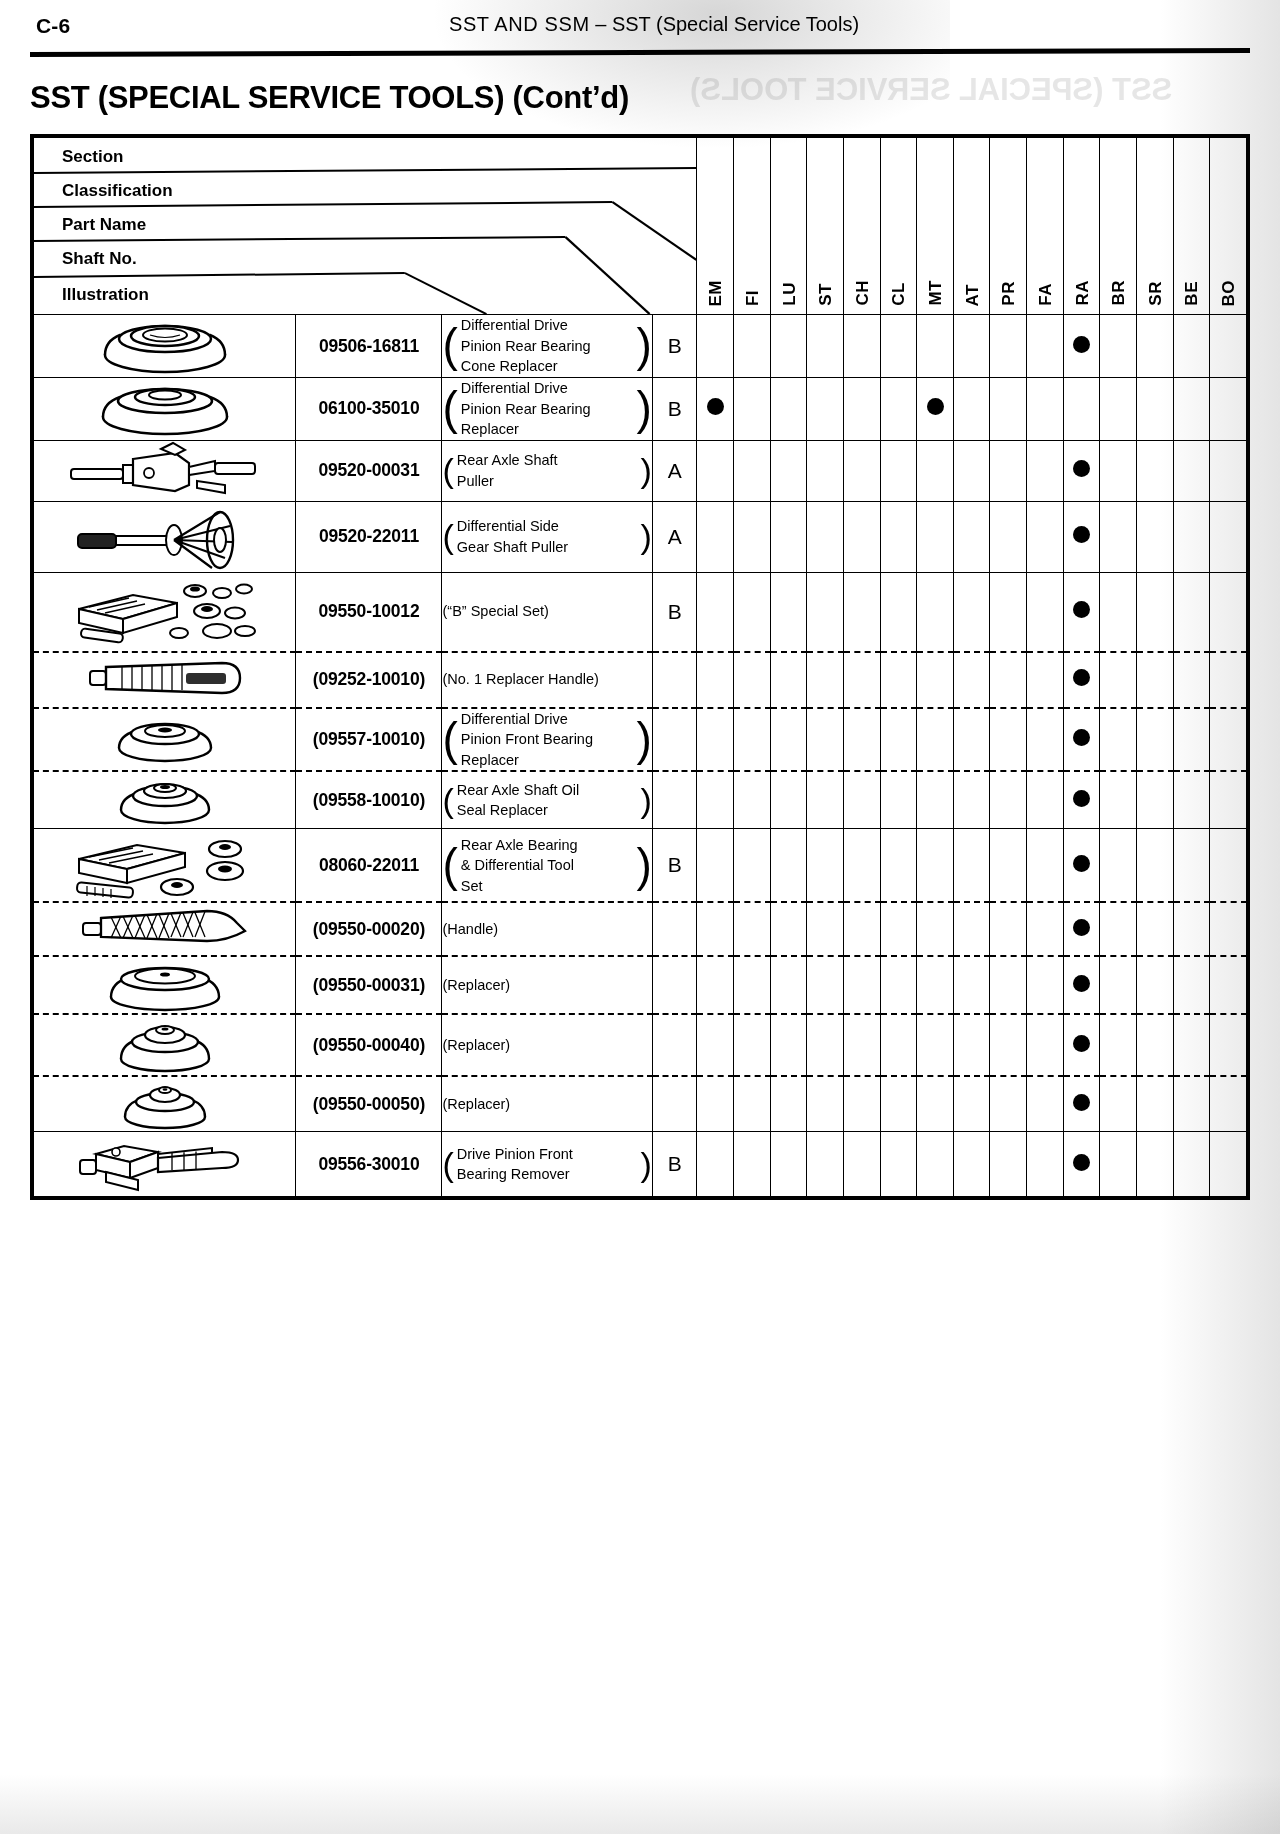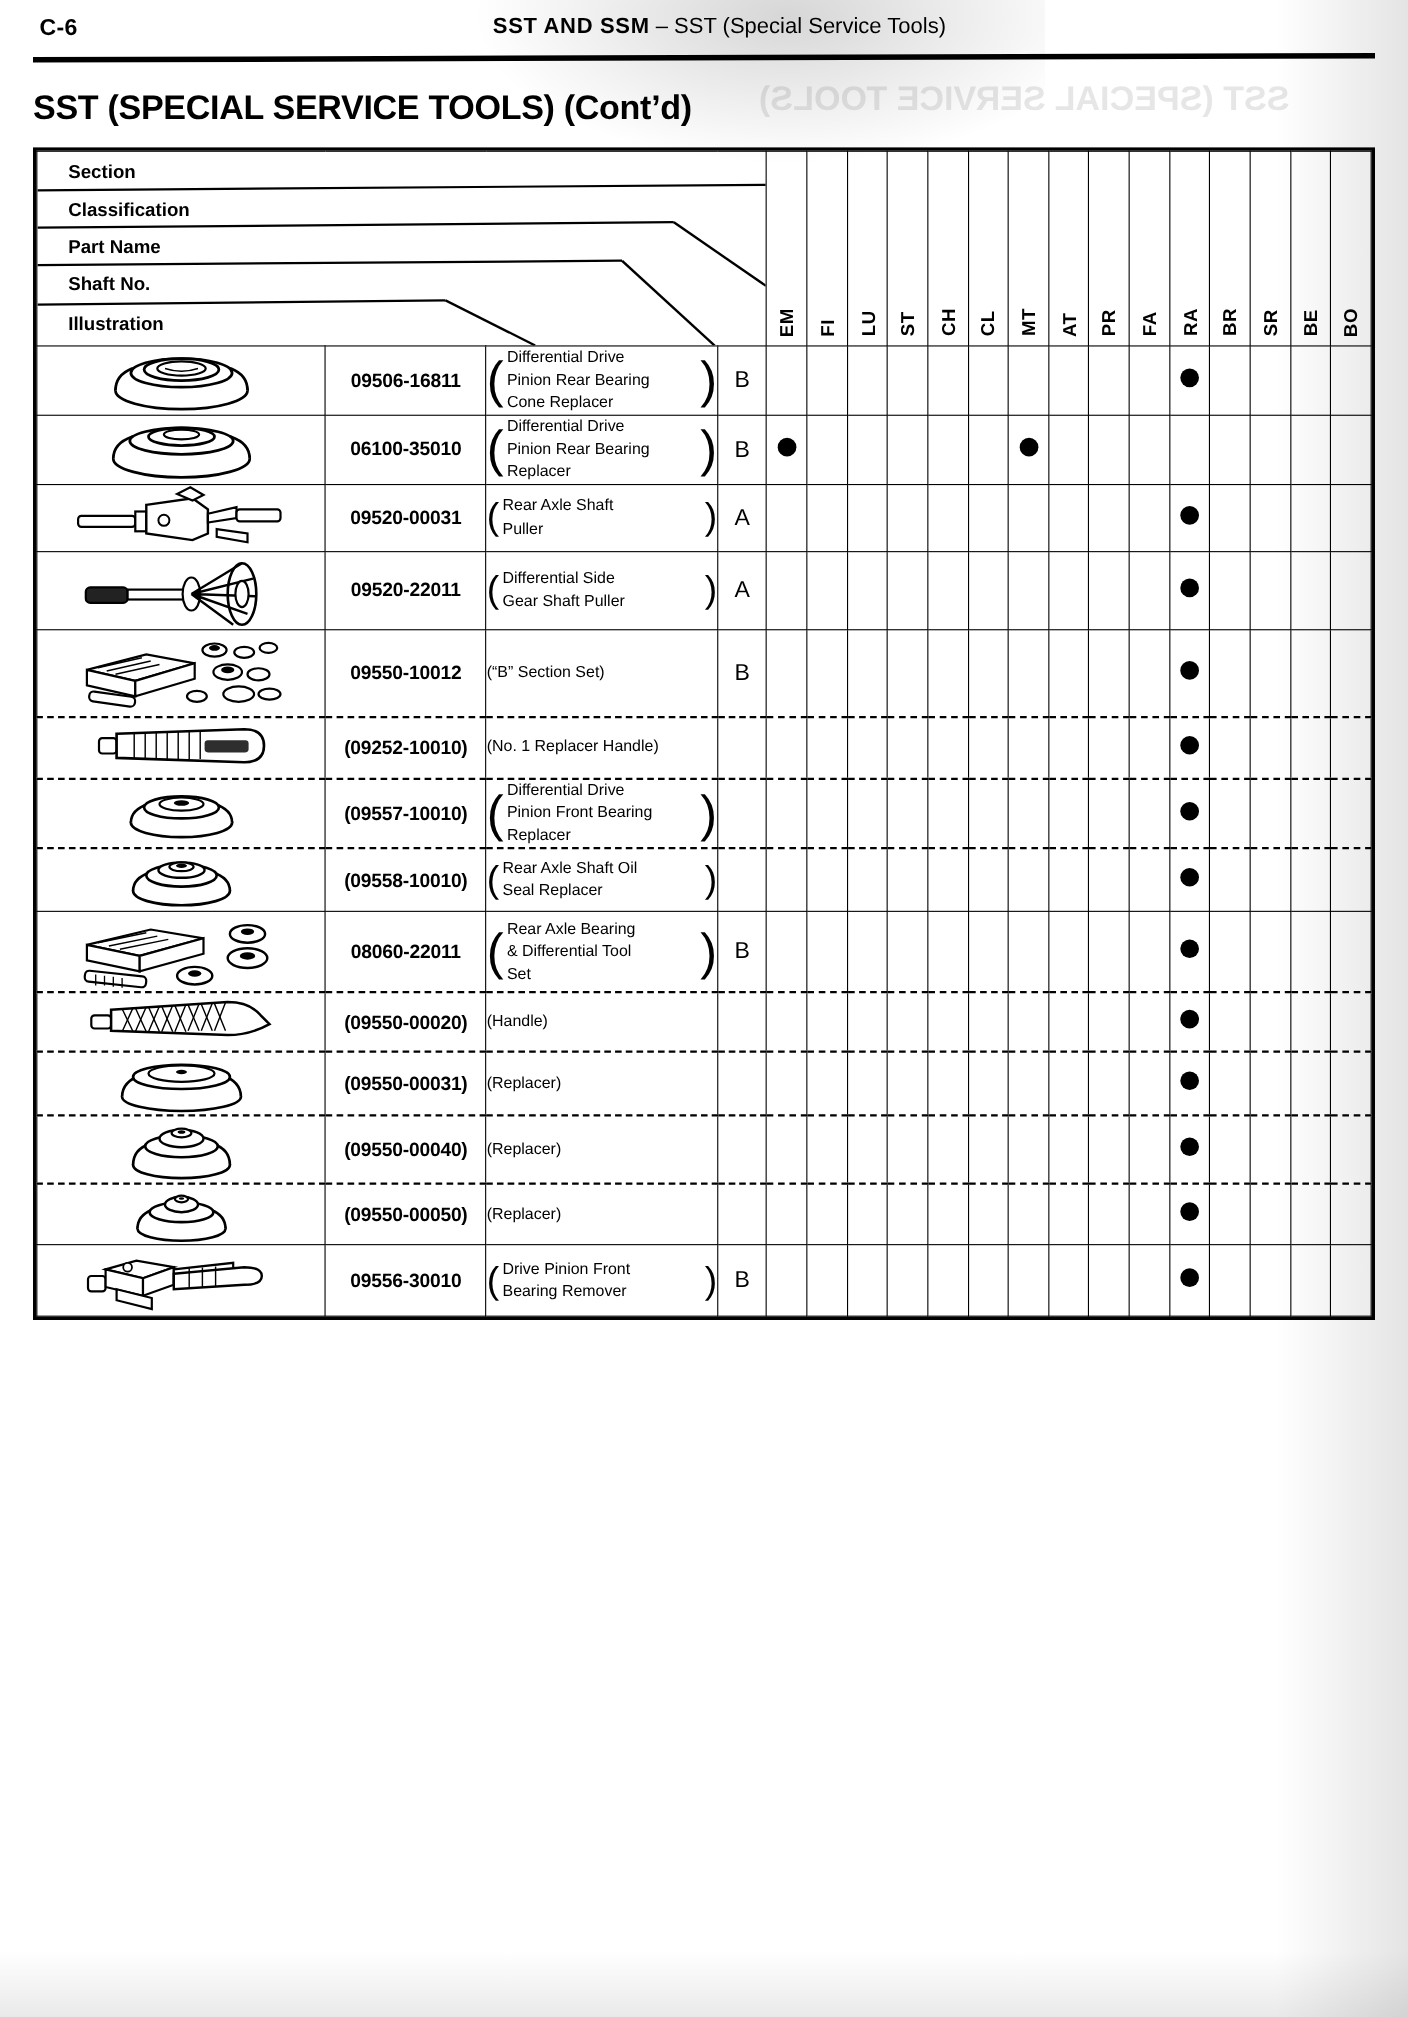--- a/index.html
+++ b/index.html
@@ -61,21 +61,21 @@
     text-align: center;
   }
   .running-head {
     position: absolute;
     left: 0; right: 0; top: 5px;
     text-align: center;
     font-size: 20px;
     white-space: nowrap;
   }
   .running-head .bold-part {
-    font-weight: bold;
+    font-weight: normal;
     letter-spacing: .6px;
     margin-left: 28px;
   }
   .rule {
     position: absolute;
     left: 0; right: 0; top: 42px;
     height: 5px;
     background: #000;
     transform: rotate(-0.18deg);
   }
@@ -503,21 +503,21 @@
     <ellipse cx="178" cy="58" rx="10" ry="5" fill="#fff" stroke="#000" stroke-width="2"></ellipse>
     <rect x="14" y="58" width="42" height="9" rx="4" fill="#fff" stroke="#000" stroke-width="2" transform="rotate(8 35 62)"></rect>
     <ellipse cx="112" cy="60" rx="9" ry="5" fill="#fff" stroke="#000" stroke-width="2"></ellipse>
   </svg>
             </div>
           </td>
           <td class="partno">09550-10012</td>
           <td class="partname">
             <div class="brace-wrap">
               <div class="txt">
-                <div>(“B” Section Set)</div>
+                <div>(“B” Special Set)</div>
               </div>
             </div>
           </td>
           <td class="cls">B</td>
           <td class="mark"></td>
           <td class="mark"></td>
           <td class="mark"></td>
           <td class="mark"></td>
           <td class="mark"></td>
           <td class="mark"></td>

